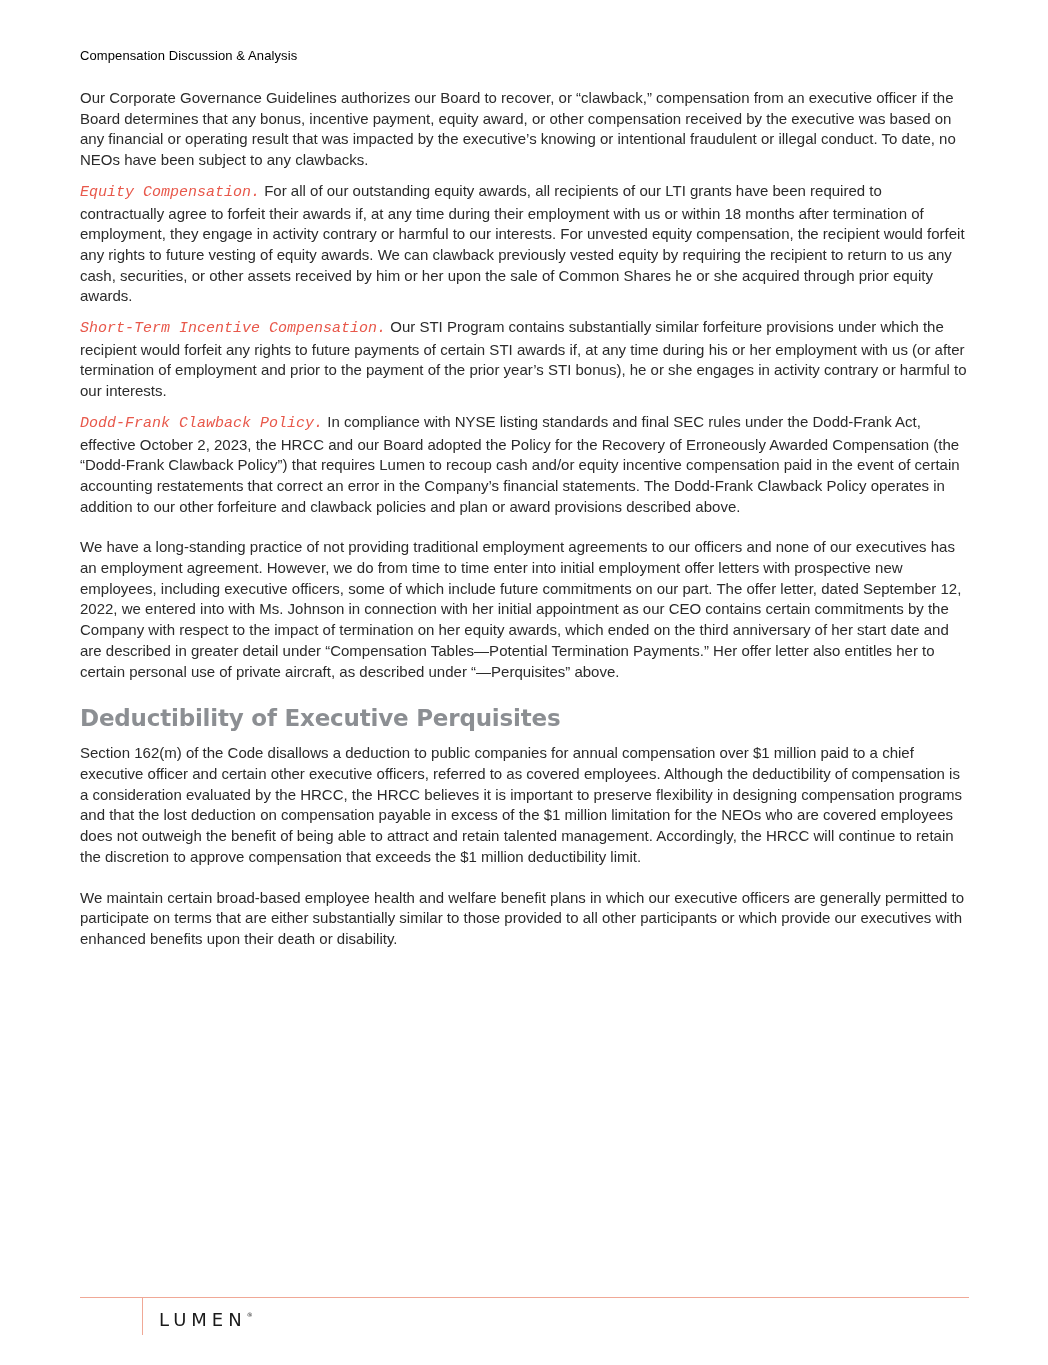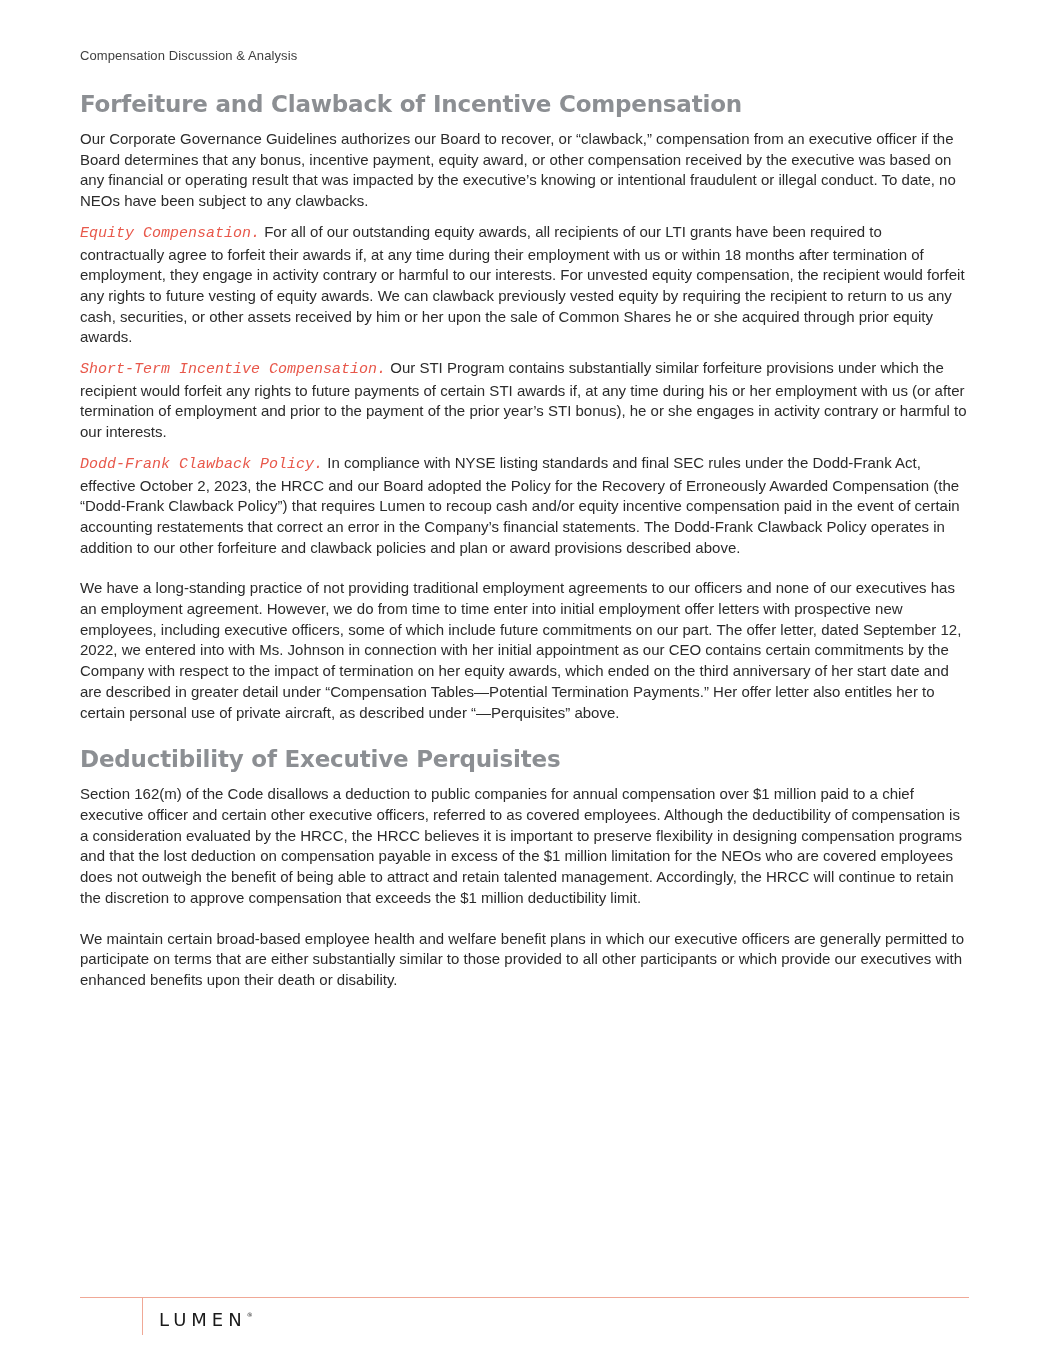--- a/index.html
+++ b/index.html
@@ -1,39 +1,38 @@
 <!DOCTYPE html>
 <html><head>
   <meta charset="utf-8">
   <style>
     html, body { margin: 0; padding: 0; background: #ffffff; }
     body { width: 1048px; height: 1365px; position: relative; overflow: hidden; font-family: "Liberation Sans", sans-serif; color: #2b2b2b; }
     .page { position: absolute; left: 80px; top: 0; width: 890px; }
-    .running-head { position: absolute; top: 48px; left: 0; font-size: 13px; color: #404040; letter-spacing: 0.1px; }
+    .running-head { position: absolute; top: 48px; left: 0; font-size: 13px; color: #000000; letter-spacing: 0.1px; }
     .content { position: absolute; top: 88px; left: 0; width: 890px; }
     h2 { font-family: "DejaVu Sans", sans-serif; font-weight: bold; color: #8c8f93; font-size: 23px; margin: 0 0 9px 0; letter-spacing: -0.2px; line-height: 32px; }
     p { font-size: 15px; line-height: 20.7px; margin: 0 0 10px 0; color: #2b2b2b; }
     .lead-in { color: #e8584b; font-style: italic; font-family: Liberation Mono, monospace; }
     .section { margin-bottom: 20px; }
     .footer-rule { position: absolute; left: 80px; top: 1297px; width: 889px; height: 1px; background: #f0a896; }
     .footer-divider { position: absolute; left: 142px; top: 1297px; width: 1px; height: 38px; background: #f0a896; }
     .page-number { position: absolute; left: 82px; top: 1364px; font-size: 17px; font-weight: bold; color: #222; }
     .logo { position: absolute; left: 159px; top: 1309px; font-size: 18px; letter-spacing: 5px; color: #1a1a1a; font-family: "DejaVu Sans", sans-serif; }
     .logo sup { font-size: 6px; letter-spacing: 0; vertical-align: top; position: relative; top: 2px; }
   </style>
 </head>
 <body>
 
 <div class="page">
   <div class="running-head">Compensation Discussion &amp; Analysis</div>
 
   <div class="content">
 
     <div class="section">
-      <h2>Forfeiture and Clawback of Incentive Compensation</h2>
       <p><span>Our Corporate Governance Guidelines authorizes our Board to recover, or “clawback,” compensation from an executive officer if the Board determines that any bonus, incentive payment, equity award, or other compensation received by the executive was based on any financial or operating result that was impacted by the executive’s knowing or intentional fraudulent or illegal conduct. To date, no NEOs have been subject to any clawbacks.</span></p>
       <p><span class="lead-in">Equity Compensation.</span><span> For all of our outstanding equity awards, all recipients of our LTI grants have been required to contractually agree to forfeit their awards if, at any time during their employment with us or within 18 months after termination of employment, they engage in activity contrary or harmful to our interests. For unvested equity compensation, the recipient would forfeit any rights to future vesting of equity awards. We can clawback previously vested equity by requiring the recipient to return to us any cash, securities, or other assets received by him or her upon the sale of Common Shares he or she acquired through prior equity awards.</span></p>
       <p><span class="lead-in">Short-Term Incentive Compensation.</span><span> Our STI Program contains substantially similar forfeiture provisions under which the recipient would forfeit any rights to future payments of certain STI awards if, at any time during his or her employment with us (or after termination of employment and prior to the payment of the prior year’s STI bonus), he or she engages in activity contrary or harmful to our interests.</span></p>
       <p><span class="lead-in">Dodd-Frank Clawback Policy.</span><span> In compliance with NYSE listing standards and final SEC rules under the Dodd-Frank Act, effective October 2, 2023, the HRCC and our Board adopted the Policy for the Recovery of Erroneously Awarded Compensation (the “Dodd-Frank Clawback Policy”) that requires Lumen to recoup cash and/or equity incentive compensation paid in the event of certain accounting restatements that correct an error in the Company’s financial statements. The Dodd-Frank Clawback Policy operates in addition to our other forfeiture and clawback policies and plan or award provisions described above.</span></p>
     </div>
 
     <div class="section">
       <p><span>We have a long-standing practice of not providing traditional employment agreements to our officers and none of our executives has an employment agreement. However, we do from time to time enter into initial employment offer letters with prospective new employees, including executive officers, some of which include future commitments on our part. The offer letter, dated September 12, 2022, we entered into with Ms. Johnson in connection with her initial appointment as our CEO contains certain commitments by the Company with respect to the impact of termination on her equity awards, which ended on the third anniversary of her start date and are described in greater detail under “Compensation Tables—Potential Termination Payments.” Her offer letter also entitles her to certain personal use of private aircraft, as described under “—Perquisites” above.</span></p>
     </div>
 

